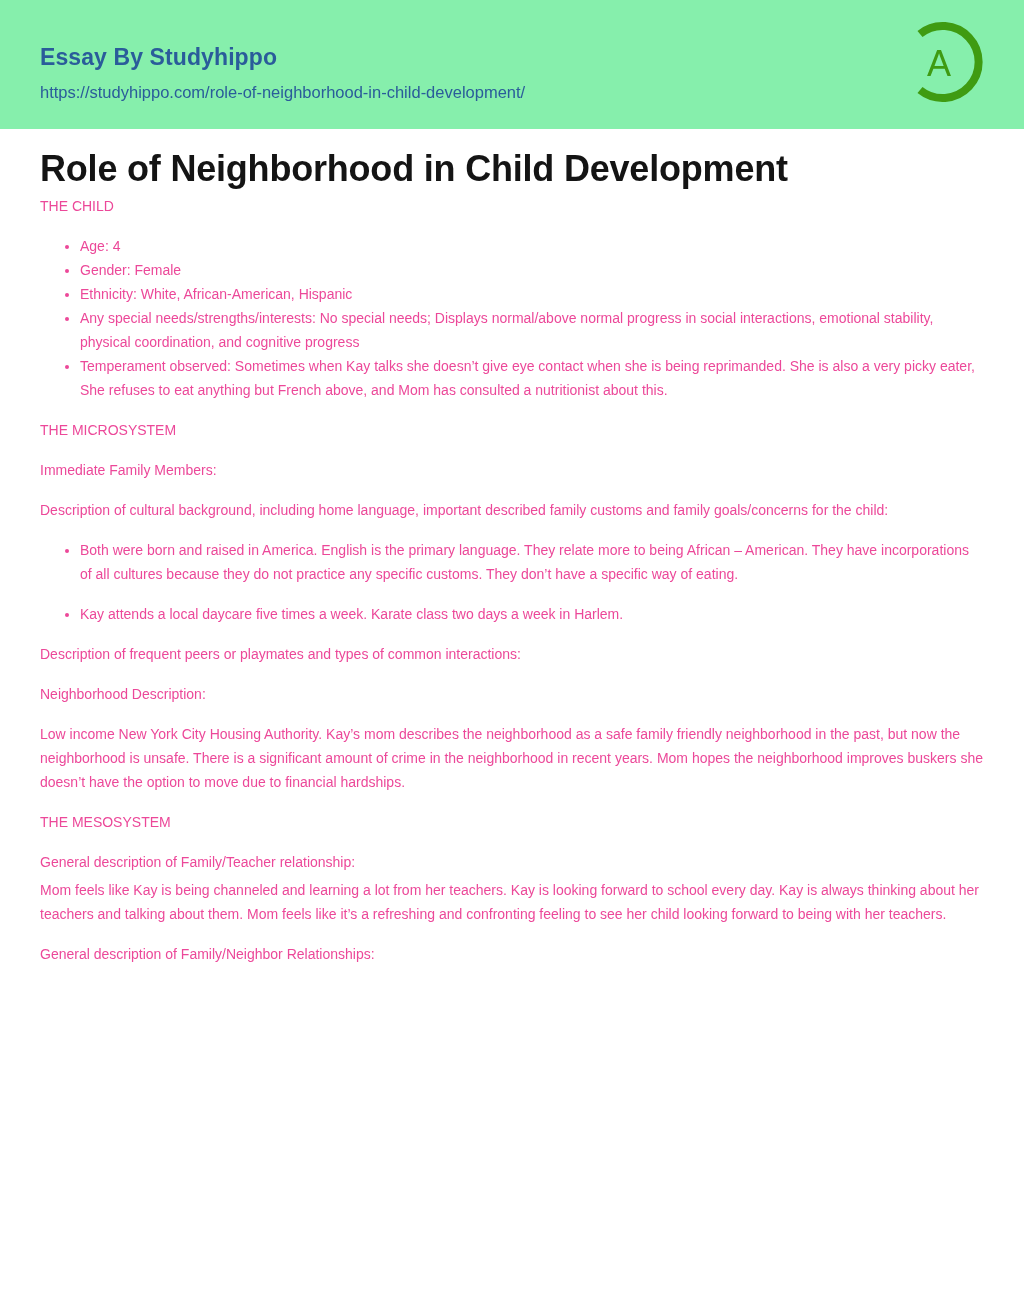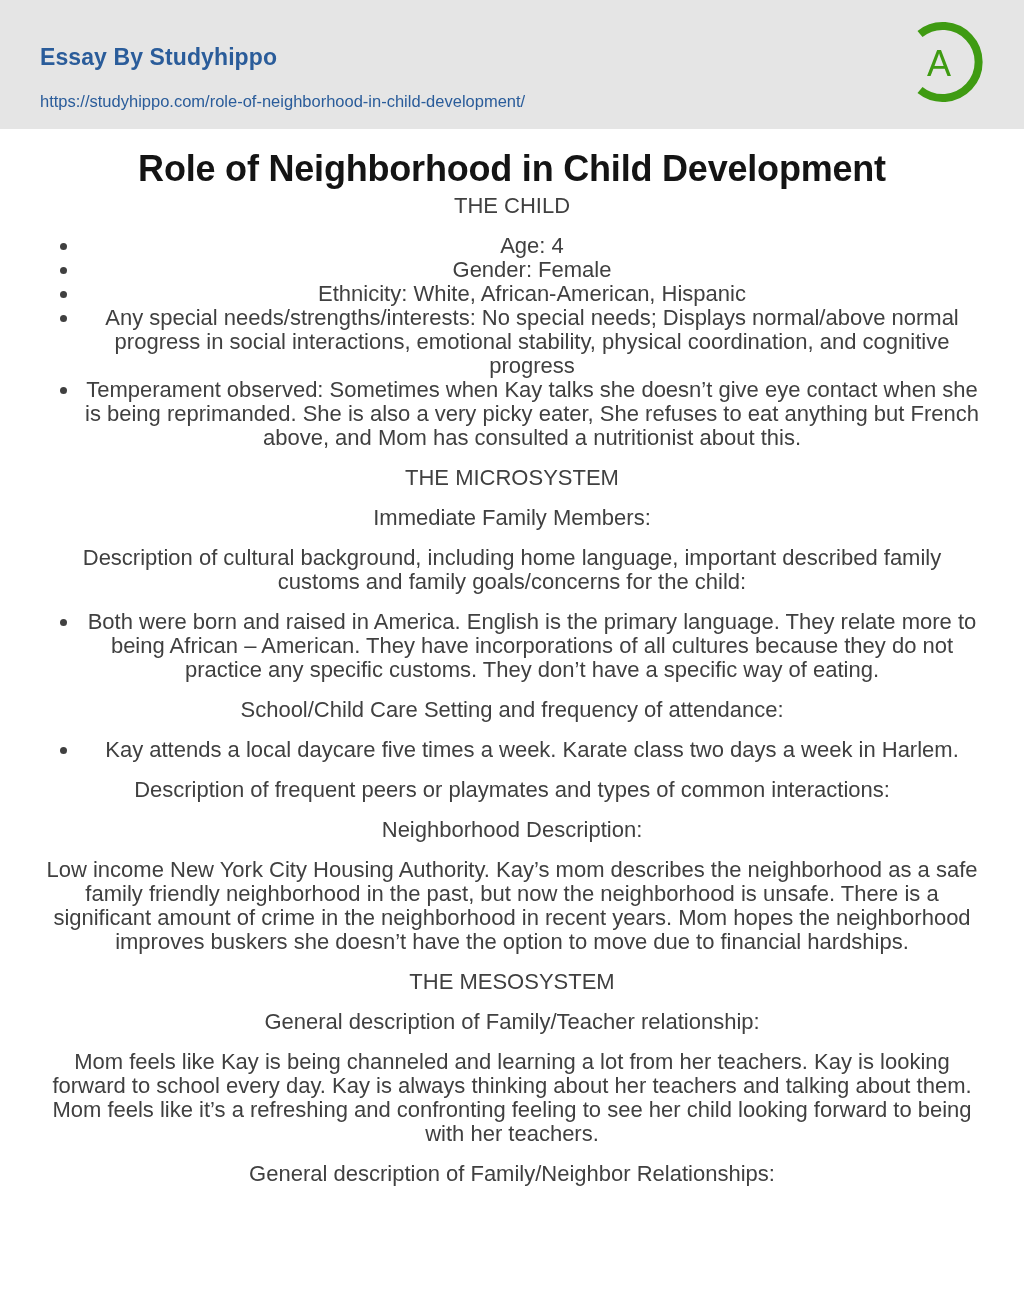--- a/index.html
+++ b/index.html
@@ -4,73 +4,72 @@
 <style>
   * { margin: 0; padding: 0; box-sizing: border-box; }
   html, body { width: 1024px; background: #ffffff; }
   body {
     font-family: "Liberation Sans", "DejaVu Sans", sans-serif;
     color: #1a1a1a;
     height: 1307px;
     overflow: hidden;
   }
   .header {
-    background: #e5e5e5;
+    background: #86efac;
     height: 129px;
     position: relative;
     padding: 42px 40px 0 40px;
   }
   .brand {
     color: #2a5c9a;
     font-size: 23px;
     font-weight: bold;
     letter-spacing: 0.1px;
     line-height: 30px;
   }
   .url {
     color: #2a5c9a;
     font-size: 16.5px;
-    margin-top: 18px;
+    margin-top: 9px;
     line-height: 22px;
     text-decoration: none;
     display: inline-block;
   }
   .logo {
     position: absolute;
     left: 912px;
     top: 18px;
     width: 76px;
     height: 88px;
   }
   .content {
     padding: 0 40px;
-    text-align: center;
   }
   h1.title {
     font-size: 36px;
     font-weight: bold;
     color: #141414;
     margin-top: 20px;
     line-height: 40px;
     letter-spacing: -0.2px;
   }
   .content p, .content li {
-    font-size: 22px;
+    font-size: 14px;
     line-height: 24px;
-    color: #404040;
+    color: #ec4899;
   }
   .content p { margin-top: 16px; }
   .content p.first { margin-top: 5px; }
   .content ul {
     margin-top: 16px;
     padding-left: 40px;
     list-style: disc;
   }
   .content ul li { margin: 0; }
-  .content p.nogap { margin-top: 16px; }
+  .content p.nogap { margin-top: 4px; }
 </style>
 </head>
 <body>
 
 <div class="header">
   <div class="brand">Essay By Studyhippo</div>
   <a class="url">https://studyhippo.com/role-of-neighborhood-in-child-development/</a>
   <svg class="logo" viewBox="0 0 76 88">
     <path d="M 8 16 A 36 36 0 1 1 8 72" fill="none" stroke="#3f9b12" stroke-width="8" stroke-linecap="butt"></path>
     <text x="27" y="58" font-family="Liberation Sans, sans-serif" font-size="36" fill="#3f9b12" text-anchor="middle">A</text>
@@ -90,21 +89,20 @@
   </ul>
 
   <p>THE MICROSYSTEM</p>
   <p>Immediate Family Members:</p>
 
   <p>Description of cultural background, including home language, important described family customs and family goals/concerns for the child:</p>
   <ul>
     <li>Both were born and raised in America. English is the primary language. They relate more to being African – American. They have incorporations of all cultures because they do not practice any specific customs. They don’t have a specific way of eating.</li>
   </ul>
 
-  <p>School/Child Care Setting and frequency of attendance:</p>
   <ul>
     <li>Kay attends a local daycare five times a week. Karate class two days a week in Harlem.</li>
   </ul>
 
   <p>Description of frequent peers or playmates and types of common interactions:</p>
 
   <p>Neighborhood Description:</p>
   <p>Low income New York City Housing Authority. Kay’s mom describes the neighborhood as a safe family friendly neighborhood in the past, but now the neighborhood is unsafe. There is a significant amount of crime in the neighborhood in recent years. Mom hopes the neighborhood improves buskers she doesn’t have the option to move due to financial hardships.</p>
 
   <p>THE MESOSYSTEM</p>

